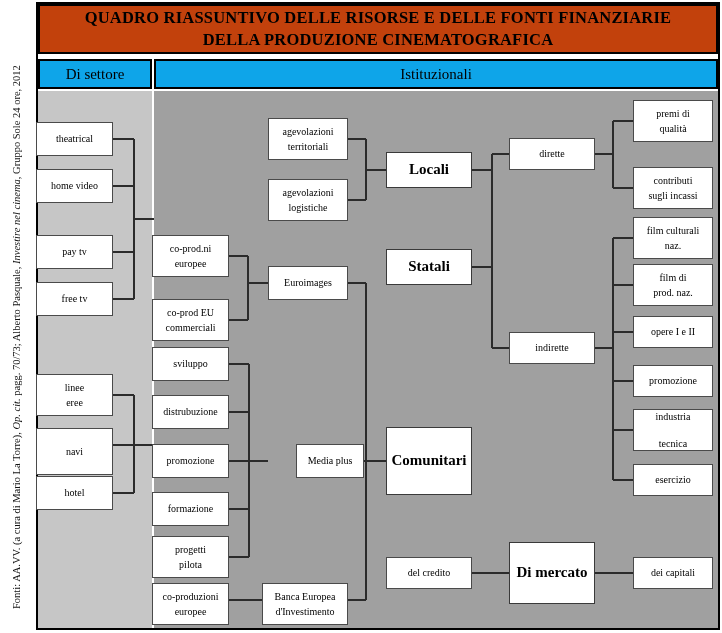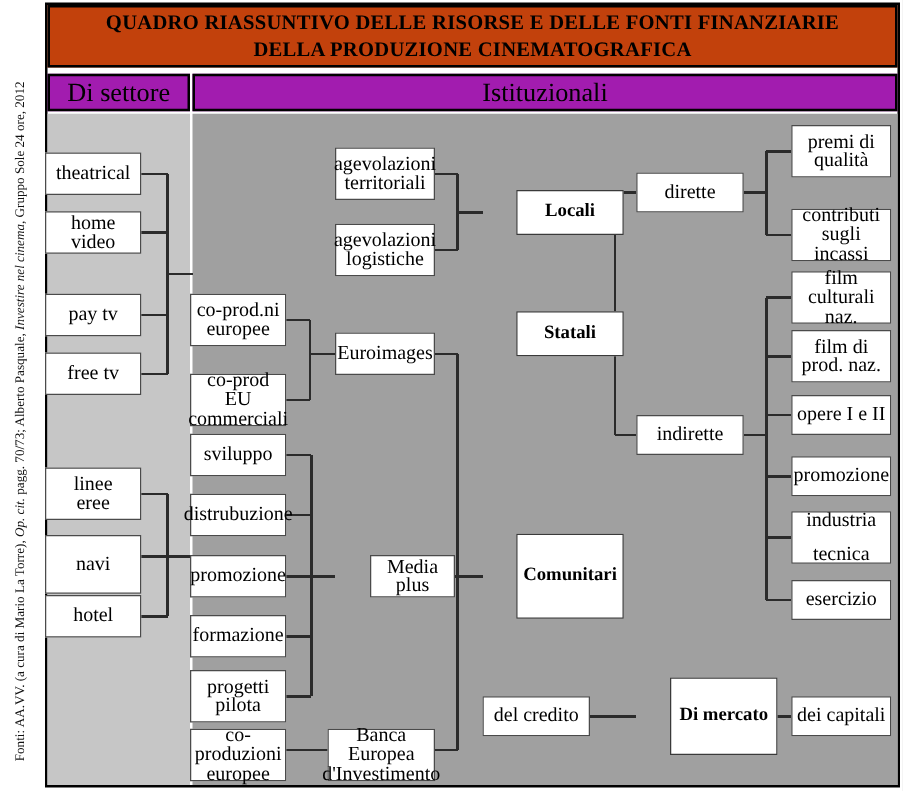--- a/index.html
+++ b/index.html
@@ -23,42 +23,42 @@
 
   
   .title{position:absolute;left:38px;top:4px;width:680px;height:50px;
          box-sizing:border-box;border:2px solid #000;background:#c2410c;
          display:flex;flex-direction:column;align-items:center;justify-content:center;
          font-weight:bold;font-size:16.5px;line-height:22px;letter-spacing:.2px;
          text-align:center;color:#000;}
 
   
   .hdr{position:absolute;top:59px;height:30px;box-sizing:border-box;
-       border:2px solid #000;background:#a21caf;
+       border:2px solid #000;background:#0ea5e9;
        display:flex;align-items:center;justify-content:center;
-       font-size:21px;color:#000;}
+       font-size:15px;color:#000;}
   .hdr-settore{left:38px;width:114px;}
   .hdr-istituz{left:154px;width:564px;}
 
   
   .panel{position:absolute;top:91px;height:537px;}
   .panel-light{left:38px;width:114px;background:#c6c6c6;}
   .panel-dark{left:154px;width:564px;background:#a0a0a0;}
 
   
   .lines{position:absolute;left:0;top:0;width:722px;height:633px;
          pointer-events:none;}
 
   
   .node{position:absolute;box-sizing:border-box;background:#fff;
         border:1.5px solid #4a4a4a;
         display:flex;align-items:center;justify-content:center;
-        text-align:center;font-size:16px;line-height:15.5px;color:#000;
+        text-align:center;font-size:10px;line-height:15.5px;color:#000;
         padding:1px 3px;}
-  .node.bold{font-weight:bold;font-size:15px;border:1.5px solid #3a3a3a;margin-left:27px;}
+  .node.bold{font-weight:bold;font-size:15px;border:1.5px solid #3a3a3a;}
   .node span{display:block;}
 </style>
 </head>
 <body>
 
 <div id="root">
 
   <div class="credit">
     <span>Fonti: AA.VV. (a cura di Mario La Torre), </span><i>Op. cit.</i><span> pagg. 70/73; Alberto Pasquale, </span><i>Investire nel cinema</i><span>, Gruppo Sole 24 ore, 2012</span>
   </div>

